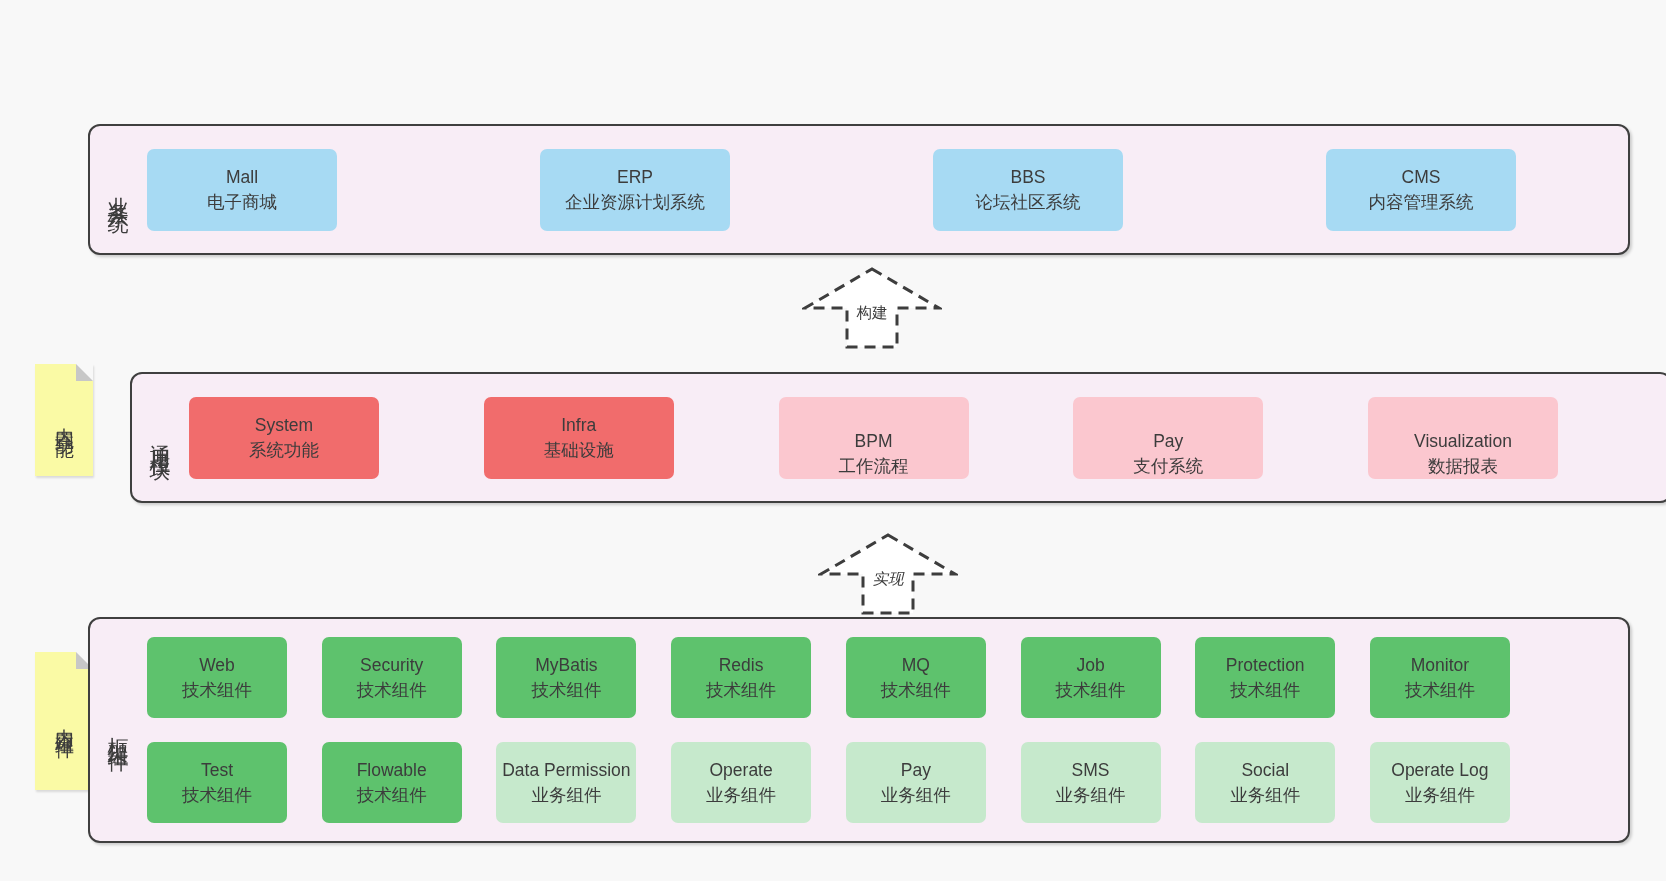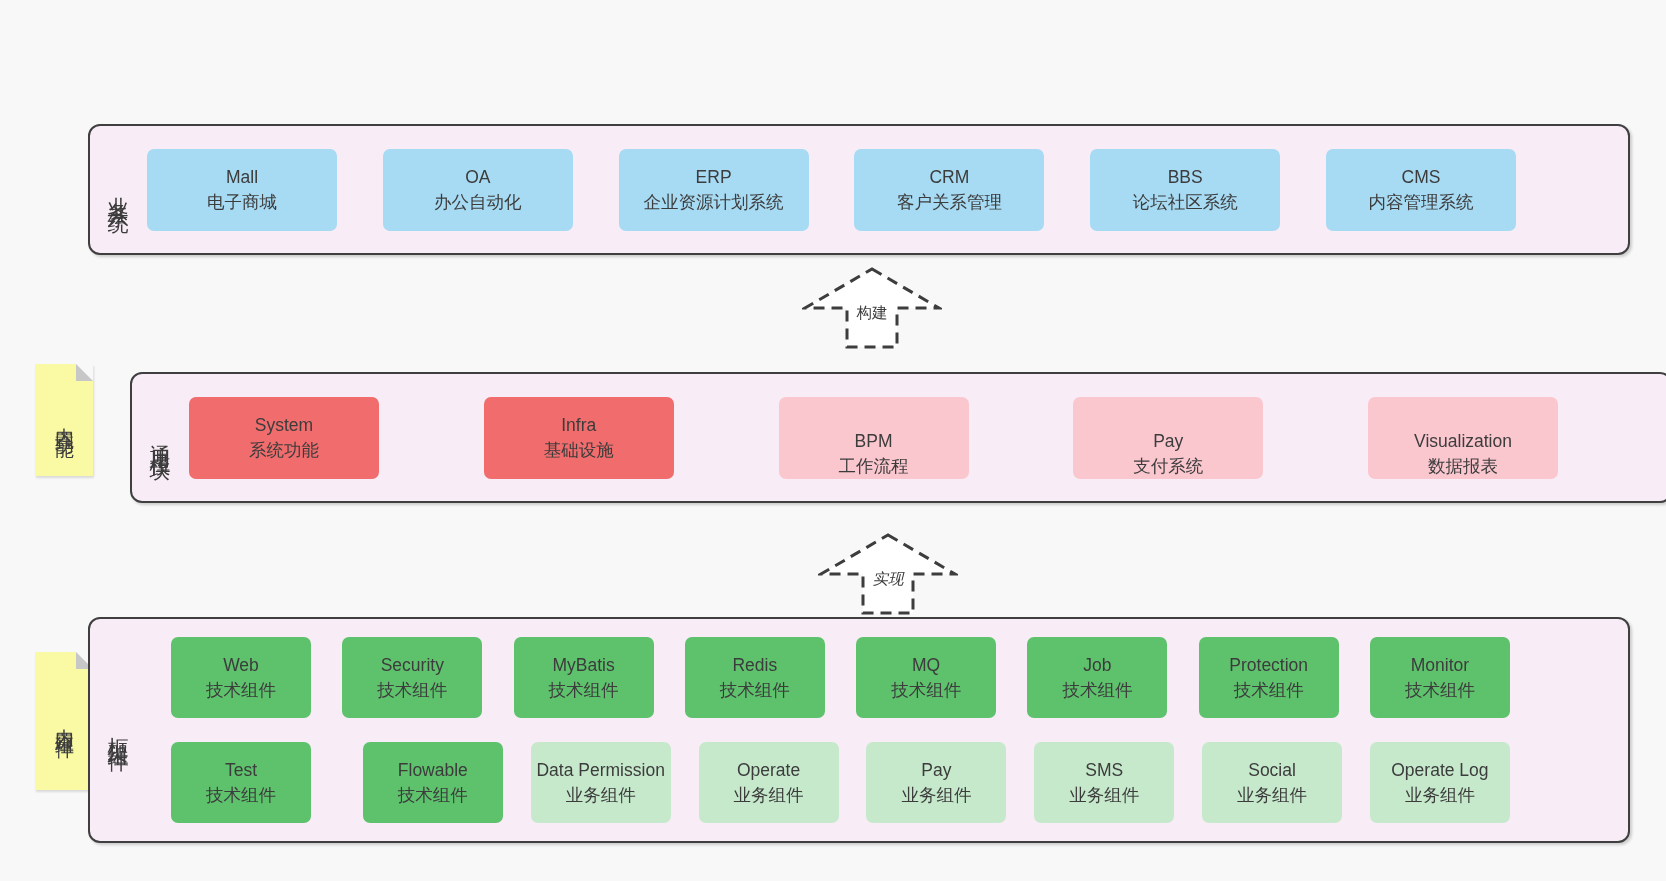--- a/index.html
+++ b/index.html
@@ -24,21 +24,21 @@
 
   .boxes{flex:1;display:flex;justify-content:space-between;align-items:center;padding-right:112px;}
   .boxes-col{flex:1;display:flex;flex-direction:column;justify-content:center;gap:24px;}
   .rowline{display:flex;justify-content:space-between;padding-right:118px;}
 
   .node{display:flex;flex-direction:column;align-items:center;justify-content:center;
     border-radius:7px;text-align:center;font-size:17.5px;line-height:1.42;}
   .w190{width:190px;height:82px;}
   .w140{width:140px;height:81px;}
   .blue{background:var(--blue);} .red{background:var(--red);} .pink{background:var(--pink);justify-content:flex-end;}
-  .green{background:var(--green);margin-left:24px;} .green-light{background:var(--green-light);}
+  .green{background:var(--green);} .green-light{background:var(--green-light);}
   .node .t,.node .s{display:block;max-width:100%;padding:0 4px;}
 
   .sticky{position:absolute;left:35px;width:58px;background:var(--sticky-yellow);
     display:flex;align-items:center;justify-content:center;z-index:1;
     box-shadow:1px 2px 2px rgba(0,0,0,.12);}
   .sticky1{top:364px;height:112px;}
   .sticky2{top:652px;height:138px;}
   .sticky .vtext{font-size:19px;letter-spacing:4px;}
   .sticky-fold{position:absolute;top:0;right:0;width:0;height:0;border-style:solid;
     border-width:0 17px 17px 0;
@@ -68,30 +68,22 @@
   <section class="panel panel1">
     <div class="vlabel-wrap">
       <span class="vtext">业务系统</span>
     </div>
     <div class="boxes">
       <div class="node blue w190">
         <span class="t">Mall</span>
         <span class="s">电子商城</span>
       </div>
       <div class="node blue w190">
-        <span class="t">OA</span>
-        <span class="s">办公自动化</span>
-      </div>
-      <div class="node blue w190">
         <span class="t">ERP</span>
         <span class="s">企业资源计划系统</span>
-      </div>
-      <div class="node blue w190">
-        <span class="t">CRM</span>
-        <span class="s">客户关系管理</span>
       </div>
       <div class="node blue w190">
         <span class="t">BBS</span>
         <span class="s">论坛社区系统</span>
       </div>
       <div class="node blue w190">
         <span class="t">CMS</span>
         <span class="s">内容管理系统</span>
       </div>
     </div>

